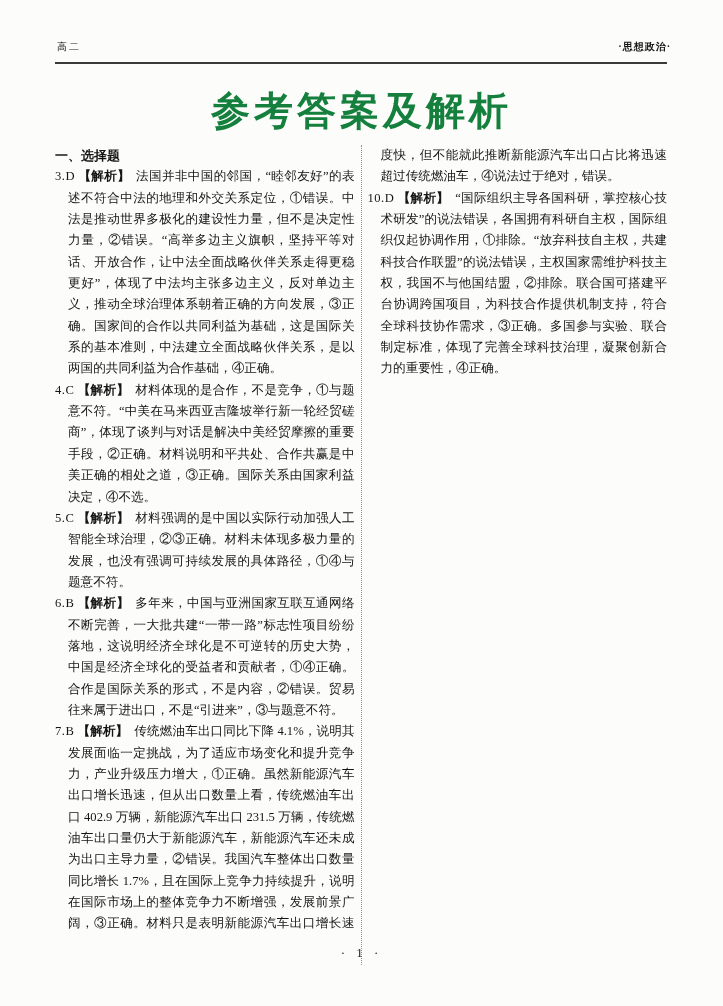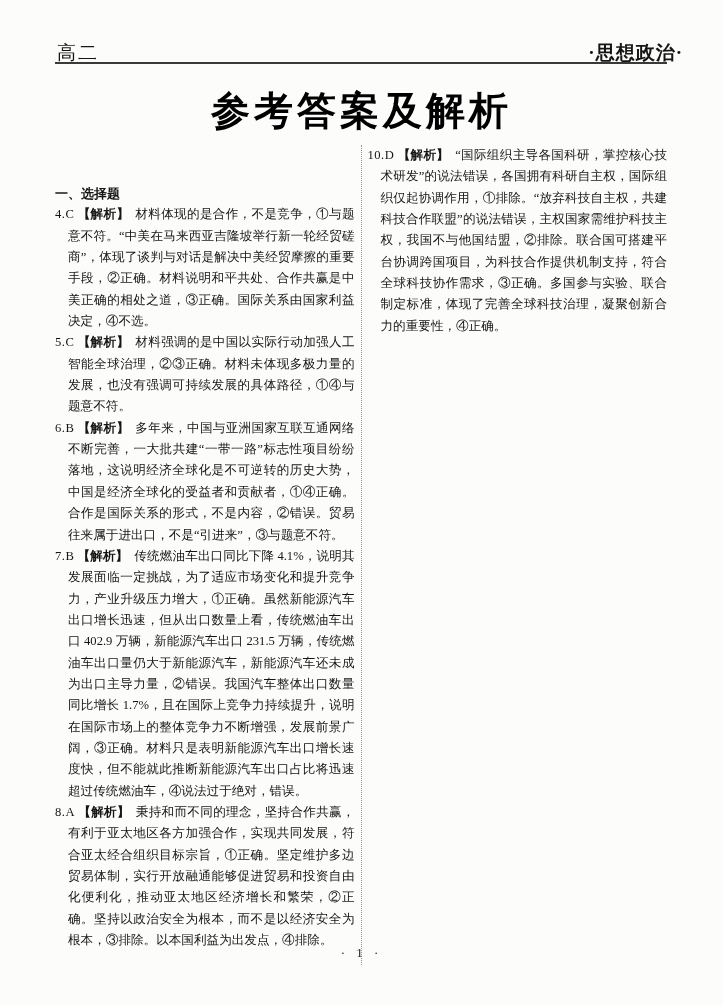--- a/index.html
+++ b/index.html
@@ -3,40 +3,40 @@
 <meta charset="utf-8">
 <style>
   html,body{margin:0;padding:0;}
   body{
     width:723px;height:1006px;position:relative;
     background:#fcfcfa;color:#151515;
     font-family:"Liberation Serif","DejaVu Serif",serif;
     overflow:hidden;
   }
   .page{position:absolute;inset:0;}
-  .header{position:absolute;left:55px;right:40px;top:40px;height:22px;font-size:19px;}
+  .header{position:absolute;left:55px;right:52px;top:40px;height:22px;font-size:10px;}
   .header .hl{position:absolute;left:2px;top:0;letter-spacing:2px;}
   .header .hr{position:absolute;right:0;top:0;letter-spacing:1px;font-weight:bold;}
   .header-rule{position:absolute;left:55px;right:56px;top:62px;height:0;border-top:2px solid #3a3a3a;}
   .doc-title{
     position:absolute;left:0;right:0;top:84px;text-align:center;
     font-family:"Liberation Sans","DejaVu Sans",sans-serif;
-    font-weight:900;font-size:39px;letter-spacing:4px;color:#000000;
+    font-weight:900;font-size:39px;letter-spacing:4px;color:#15803d;
   }
   .columns{
     position:absolute;left:55px;top:145px;width:612px;height:820px;
     column-count:2;column-gap:13px;column-fill:auto;
     column-rule:1.5px dotted #8f8f8f;
     font-size:12.6px;line-height:21.35px;text-align:justify;
     overflow:hidden;
   }
   .columns p{margin:0;padding:0;}
   p.section{
     font-family:"Liberation Sans","DejaVu Sans",sans-serif;
-    font-weight:bold;font-size:13px;margin-top:38px;
+    font-weight:bold;font-size:13px;
   }
   p.item{padding-left:13px;text-indent:-13px;}
   .num{letter-spacing:0.5px;}
   .jx{
     font-family:"Liberation Sans","DejaVu Sans",sans-serif;
     font-weight:bold;margin:0 6px 0 3px;
   }
   .footer{
     position:absolute;left:0;right:0;top:945px;text-align:center;
     font-size:13px;letter-spacing:4px;color:#222;
@@ -50,23 +50,23 @@
   <div class="header">
     <span class="hl">高二</span>
     <span class="hr">·思想政治·</span>
   </div>
   <div class="header-rule"></div>
 
   <div class="doc-title">参考答案及解析</div>
 
   <div class="columns">
       <p class="section">一、选择题</p>
+      <p class="item"><span class="num">3.D</span><b class="jx">【解析】</b><span>法国并非中国的邻国，“睦邻友好”的表述不符合中法的地理和外交关系定位，①错误。中法是推动世界多极化的建设性力量，但不是决定性力量，②错误。“高举多边主义旗帜，坚持平等对话、开放合作，让中法全面战略伙伴关系走得更稳更好”，体现了中法均主张多边主义，反对单边主义，推动全球治理体系朝着正确的方向发展，③正确。国家间的合作以共同利益为基础，这是国际关系的基本准则，中法建立全面战略伙伴关系，是以两国的共同利益为合作基础，④正确。</span></p>
       <p class="item"><span class="num">4.C</span><b class="jx">【解析】</b><span>材料体现的是合作，不是竞争，①与题意不符。“中美在马来西亚吉隆坡举行新一轮经贸磋商”，体现了谈判与对话是解决中美经贸摩擦的重要手段，②正确。材料说明和平共处、合作共赢是中美正确的相处之道，③正确。国际关系由国家利益决定，④不选。</span></p>
       <p class="item"><span class="num">5.C</span><b class="jx">【解析】</b><span>材料强调的是中国以实际行动加强人工智能全球治理，②③正确。材料未体现多极力量的发展，也没有强调可持续发展的具体路径，①④与题意不符。</span></p>
       <p class="item"><span class="num">6.B</span><b class="jx">【解析】</b><span>多年来，中国与亚洲国家互联互通网络不断完善，一大批共建“一带一路”标志性项目纷纷落地，这说明经济全球化是不可逆转的历史大势，中国是经济全球化的受益者和贡献者，①④正确。合作是国际关系的形式，不是内容，②错误。贸易往来属于进出口，不是“引进来”，③与题意不符。</span></p>
       <p class="item"><span class="num">7.B</span><b class="jx">【解析】</b><span>传统燃油车出口同比下降 4.1%，说明其发展面临一定挑战，为了适应市场变化和提升竞争力，产业升级压力增大，①正确。虽然新能源汽车出口增长迅速，但从出口数量上看，传统燃油车出口 402.9 万辆，新能源汽车出口 231.5 万辆，传统燃油车出口量仍大于新能源汽车，新能源汽车还未成为出口主导力量，②错误。我国汽车整体出口数量同比增长 1.7%，且在国际上竞争力持续提升，说明在国际市场上的整体竞争力不断增强，发展前景广阔，③正确。材料只是表明新能源汽车出口增长速度快，但不能就此推断新能源汽车出口占比将迅速超过传统燃油车，④说法过于绝对，错误。</span></p>
-      <p class="item"><span class="num">8.A</span><b class="jx">【解析】</b><span>秉持和而不同的理念，坚持合作共赢，有利于亚太地区各方加强合作，实现共同发展，符合亚太经合组织目标宗旨，①正确。坚定维护多边贸易体制，实行开放融通能够促进贸易和投资自由化便利化，推动亚太地区经济增长和繁荣，②正确。坚持以政治安全为根本，而不是以经济安全为根本，③排除。以本国利益为出发点，④排除。</span></p>
       <p class="item"><span class="num">10.D</span><b class="jx">【解析】</b><span>“国际组织主导各国科研，掌控核心技术研发”的说法错误，各国拥有科研自主权，国际组织仅起协调作用，①排除。“放弃科技自主权，共建科技合作联盟”的说法错误，主权国家需维护科技主权，我国不与他国结盟，②排除。联合国可搭建平台协调跨国项目，为科技合作提供机制支持，符合全球科技协作需求，③正确。多国参与实验、联合制定标准，体现了完善全球科技治理，凝聚创新合力的重要性，④正确。</span></p>
     </div>
 
   <div class="footer">· 1 ·</div>
 
 </div>
 
 </body></html>

